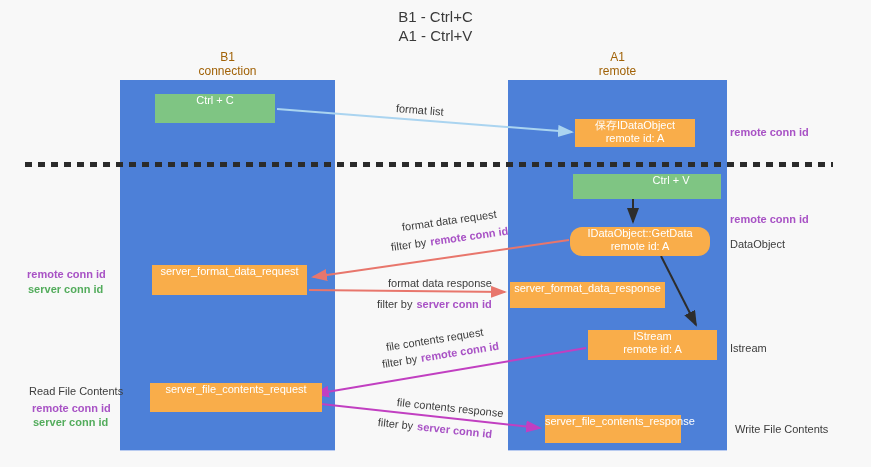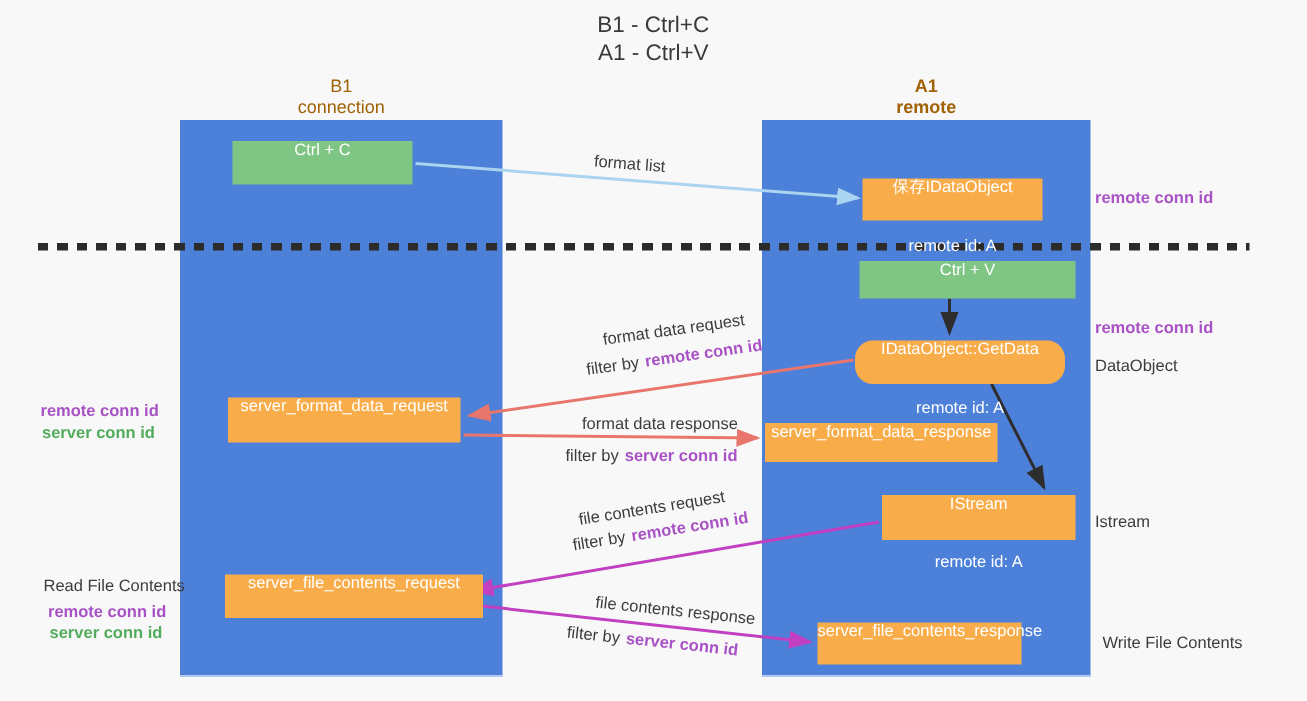--- a/index.html
+++ b/index.html
@@ -25,21 +25,21 @@
     height: 5px; z-index: 2;
     background: repeating-linear-gradient(to right, #2b2b2b 0px, #2b2b2b 7px, rgba(0,0,0,0) 7px, rgba(0,0,0,0) 13px);
   }
   .arrows { left: 0; top: 0; z-index: 3; pointer-events: none; }
   .node {
     z-index: 4; color: #ffffff; text-align: center;
     display: flex; flex-direction: column; justify-content: flex-start;
     white-space: nowrap; font-size: 11px; line-height: 13px;
   }
   .node.green { background: #7fc583; }
-  .node.orange { background: #f9ad4a; gap: 26px; }
+  .node.orange { background: #f9ad4a; }
   .lbl { z-index: 6; font-size: 11px; color: #3c3c3c; white-space: nowrap; }
   .tilt-up { transform: rotate(-8deg); transform-origin: left center; }
   .tilt-up9 { transform: rotate(-9deg); transform-origin: left center; }
   .tilt-dn { transform: rotate(6deg); transform-origin: left center; }
   .tilt-dn4 { transform: rotate(4.5deg); transform-origin: left center; }
   .conn-purple { color: #a852c5; font-weight: bold; }
   .conn-green { color: #53ac5c; font-weight: bold; }
   .gap-l { margin-left: 4px; }
 </style>
 </head>
@@ -49,21 +49,21 @@
 
   <div class="abs title">
     <div>B1 - Ctrl+C</div>
     <div>A1 - Ctrl+V</div>
   </div>
 
   <div class="abs col-header" style="left:120px; top:50px; width:215px;">
     <div>B1</div>
     <div>connection</div>
   </div>
-  <div class="abs col-header" style="left:508px; top:50px; width:219px;font-weight:bold;">
+  <div class="abs col-header" style="left:508px; top:50px; width:219px;">
     <div>A1</div>
     <div>remote</div>
   </div>
 
   <div class="abs lifeline" style="left:120px; top:80px; width:215px; height:370px;"></div>
   <div class="abs lifeline" style="left:508px; top:80px; width:219px; height:370px;"></div>
 
   <div class="abs dashline" style="left:25px; top:162px; width:808px;"></div>
 
   <svg class="abs arrows" width="871" height="467" viewBox="0 0 871 467">
@@ -90,21 +90,21 @@
     <line x1="312" y1="403" x2="540" y2="428" stroke="#c13fc1" stroke-width="2" marker-end="url(#m-magenta)"></line>
   </svg>
 
   <div class="abs node green" style="left:155px; top:94px; width:120px; height:29px;">
     <div>Ctrl + C</div>
   </div>
   <div class="abs node orange" style="left:575px; top:119px; width:120px; height:28px;">
     <div>保存IDataObject</div>
     <div>remote id: A</div>
   </div>
-  <div class="abs node green" style="left:573px; top:174px; width:144px; height:25px;">
+  <div class="abs node green" style="left:573px; top:174px; width:100px; height:25px;padding-left:48px;">
     <div>Ctrl + V</div>
   </div>
   <div class="abs node orange" style="left:570px; top:227px; width:140px; height:29px;border-radius:12px;">
     <div>IDataObject::GetData</div>
     <div>remote id: A</div>
   </div>
   <div class="abs node orange" style="left:152px; top:265px; width:155px; height:30px;">
     <div>server_format_data_request</div>
   </div>
   <div class="abs node orange" style="left:510px; top:282px; width:155px; height:26px;">

